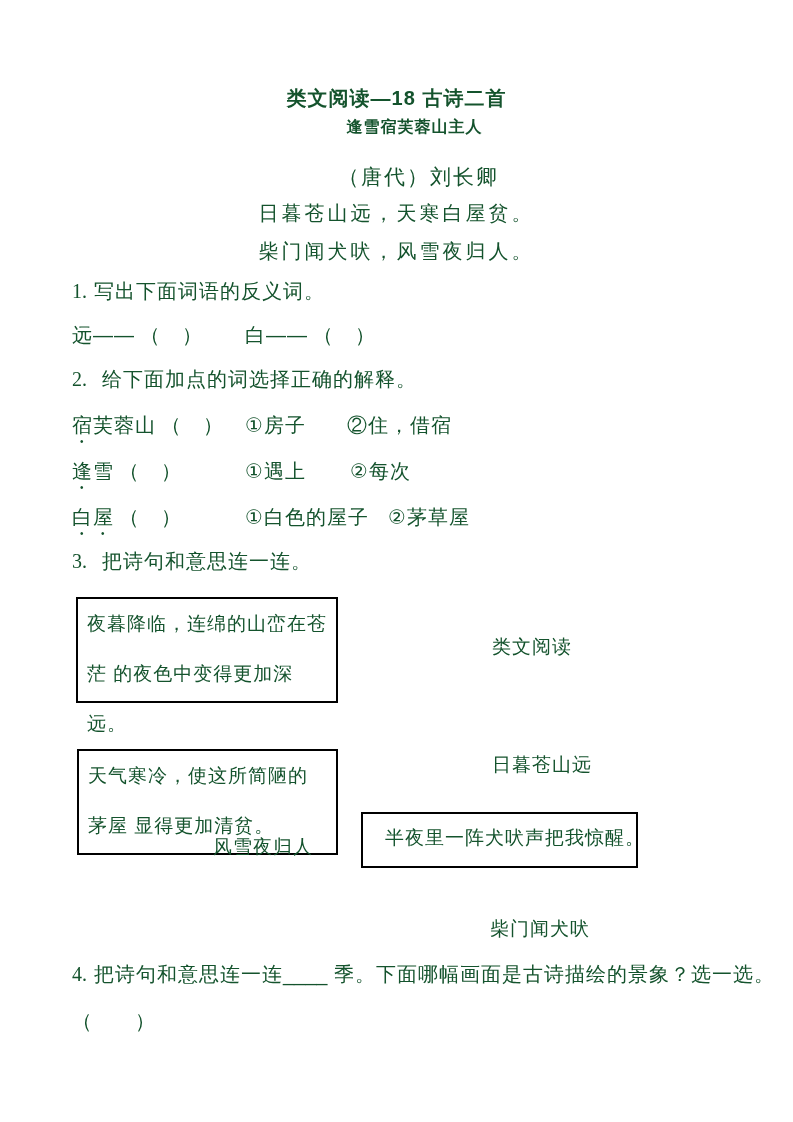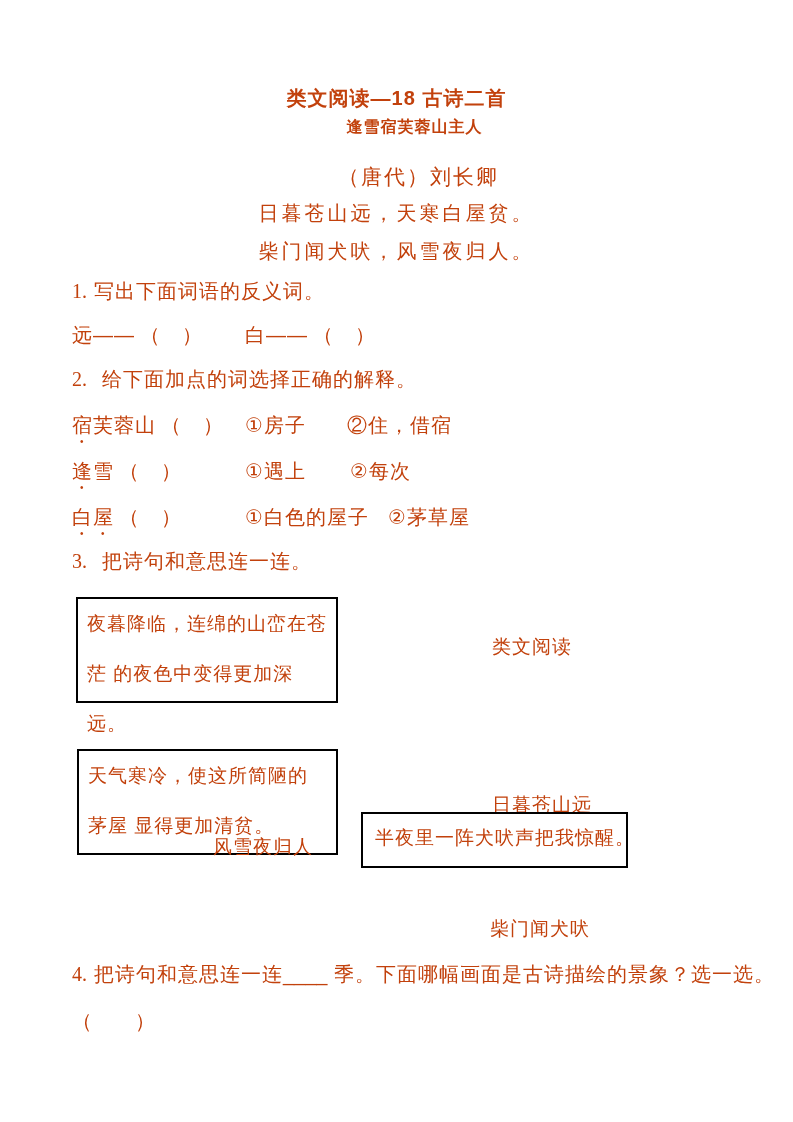--- a/index.html
+++ b/index.html
@@ -1,18 +1,18 @@
 <!DOCTYPE html>
 <html><head>
 <meta charset="utf-8">
 <style>
   html,body { margin:0; padding:0; background:#ffffff; }
   .page {
     position:relative; width:793px; height:1122px; background:#ffffff;
-    color:#c2410c; font-family:"Liberation Sans","DejaVu Sans",sans-serif;
+    color:#14532d; font-family:"Liberation Sans","DejaVu Sans",sans-serif;
     font-size:20px; letter-spacing:1px; overflow:hidden;
   }
   .abs { position:absolute; white-space:nowrap; }
   .center { left:0; right:0; text-align:center; }
   .serif { font-family:"Liberation Serif","DejaVu Serif",serif; }
   .doc-header { font-weight:bold; font-size:20px; letter-spacing:1px; }
   .poem-title { font-weight:bold; font-size:16px; letter-spacing:1px;margin-left:36px; }
   .poem-author { font-size:21px; letter-spacing:2px;margin-left:44px; }
   .poem-line { font-size:20px; letter-spacing:3px; }
   .qline { left:72px; }
@@ -22,21 +22,21 @@
   .opt2 { position:absolute; top:0; }
   .r1 .opt2 { left:275px;font-family:Liberation Mono, monospace; }
   .r2 .opt2 { left:278px; }
   .r3 .opt2 { left:316px; }
   .pair2 { position:absolute; left:173px; top:0; }
   .blank { margin-left:5px; }
   .dotted {
     -webkit-text-emphasis:filled dot; -webkit-text-emphasis-position:under right;
     text-emphasis:filled dot; text-emphasis-position:under right;
   }
-  .mbox { position:absolute; border:2px solid #000000; background:#ffffff; font-size:19px; letter-spacing:1px; }
+  .mbox { position:absolute; border:2px solid #000000; background:#ffffff; font-size:19px; letter-spacing:1px;padding-left:10px; }
   .mbox.twoline { line-height:50px; padding:0 9px; white-space:normal; }
   .mbox.oneline { white-space:nowrap; }
   .verse { position:absolute; font-size:19px; letter-spacing:1px; white-space:nowrap; }
   .m3text { display:block; padding:11px 0 0 12px; }
   .m4text { display:block; padding:9px 0 0 9px; }
   .ublank { letter-spacing:0; }
 </style>
 </head>
 <body>
 
@@ -89,21 +89,21 @@
   <div class="mbox twoline" style="left:76px; top:597px; width:240px; height:102px;">
     <span>夜暮降临，连绵的山峦在苍茫</span>
     <span>的夜色中变得更加深远。</span>
   </div>
   <div class="verse" style="left:492px; top:634px">类文阅读</div>
 
   <div class="mbox twoline" style="left:77px; top:701px; width:239px; height:102px;margin-top:48px;">
     <span>天气寒冷，使这所简陋的茅屋</span>
     <span>显得更加清贫。</span>
   </div>
-  <div class="verse" style="left:492px; top:792px">日暮苍山远</div>
+  <div class="verse" style="left:492px; top:752px">日暮苍山远</div>
 
   <div class="verse" style="left:213px; top:834px">风雪夜归人</div>
   <div class="mbox oneline" style="left:361px; top:812px; width:263px; height:52px;">
     <span class="m3text">半夜里一阵犬吠声把我惊醒。</span>
   </div>
 
   <div class="verse" style="left:490px; top:916px">柴门闻犬吠</div>
 
   <div class="abs qline" style="top:961px">
     <span class="qnum">4.</span><span>把诗句和意思连一连</span><span class="ublank">____</span><span> 季。下面哪幅画面是古诗描绘的景象？选一选。</span>

